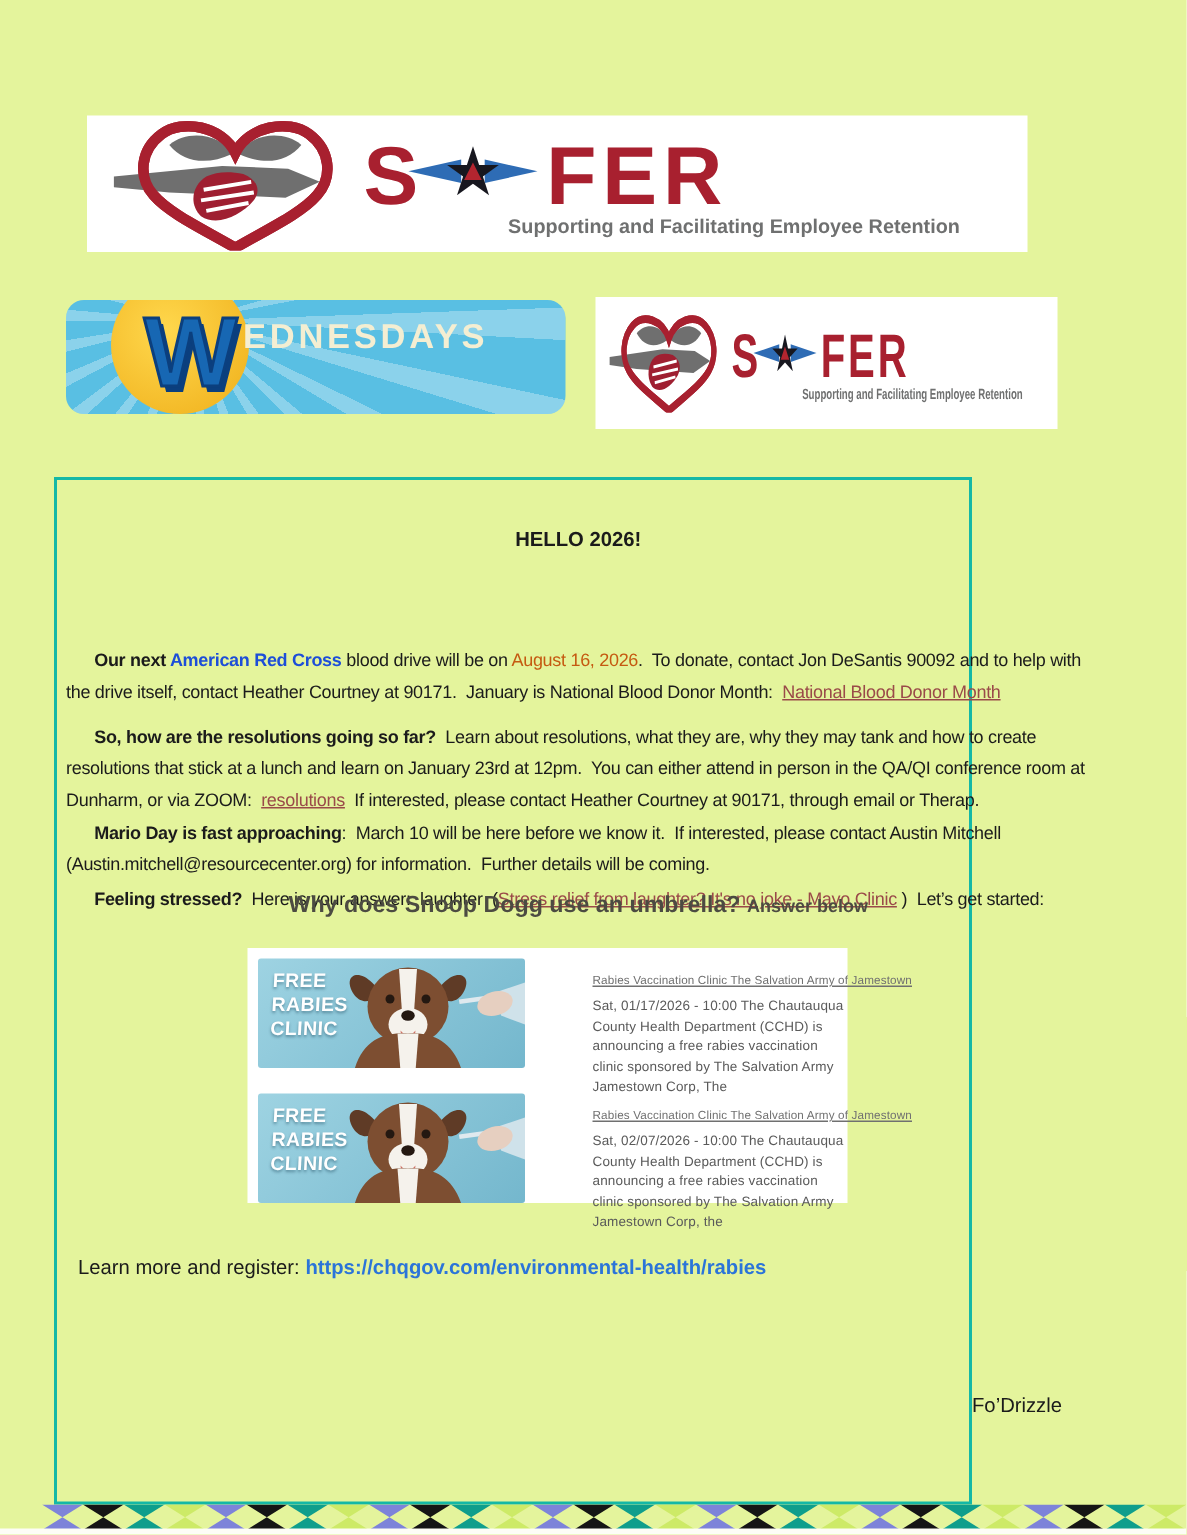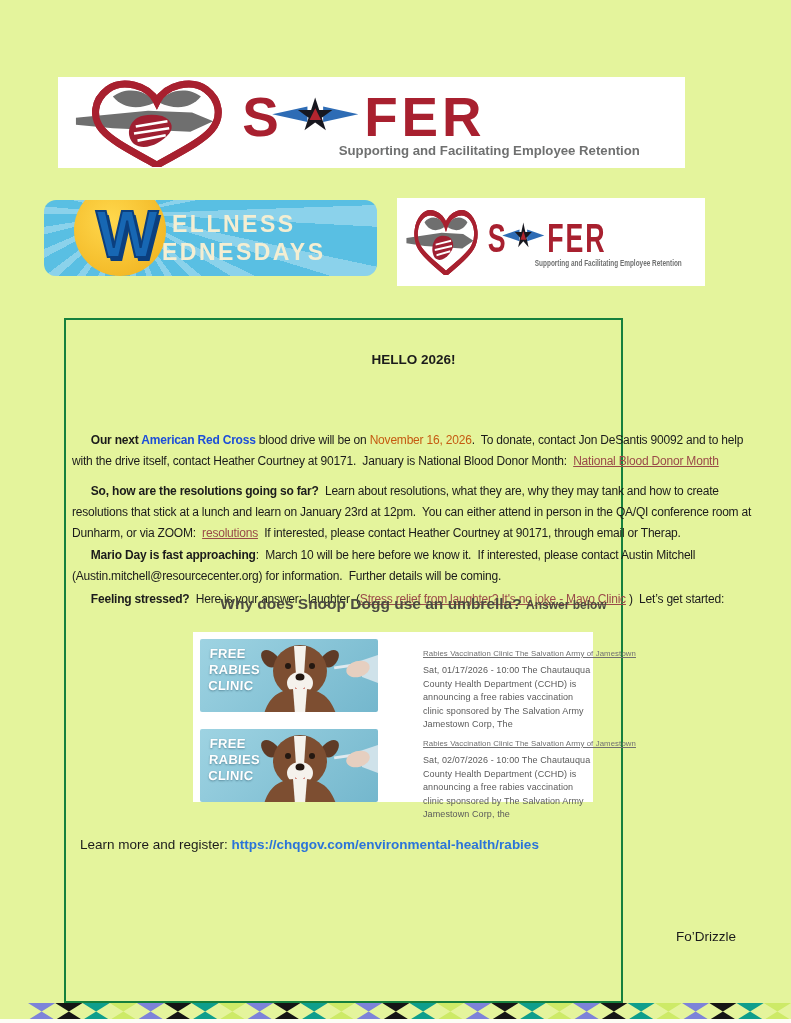--- a/index.html
+++ b/index.html
@@ -28,22 +28,22 @@
   .ww-w{
     position:absolute; left:52px; top:-4px; font-size:66px; font-weight:900;
     color:#1767b3; -webkit-text-stroke:2px #0b3f7e; text-shadow:3px 4px 0 #0b3f7e;
   }
   .ww-lines{position:absolute; left:128px; top:11px; color:#f4eed2; font-weight:800;
     font-size:23px; letter-spacing:2.5px; line-height:1.2;}
   .ww-l2{margin-left:-10px;}
 
   
   .content-box{
-    left:64px; top:318px; width:559px; height:685px;
-    border:2px solid #15803d; box-sizing:border-box;
+    left:36px; top:318px; width:612px; height:685px;
+    border:2px solid #14b8a6; box-sizing:border-box;
   }
   .cb-title{left:0; top:32px; width:695px; text-align:center; font-weight:bold; font-size:13.5px;}
   .cb-date{left:0; top:63px; width:695px; text-align:center; font-weight:bold; font-size:13.5px;}
 
   .para{
     position:absolute; left:6px; width:690px;
     font-size:12px; letter-spacing:-0.2px; line-height:21px; white-space:pre-wrap;
   }
   .p1{top:89px;} .p2{top:140px;} .p3{top:204px;} .p4{top:248px;}
   .bold{font-weight:bold;}
@@ -111,21 +111,20 @@
       </g>
       <text x="302" y="58" font-size="56" font-weight="900" letter-spacing="4" fill="#a8202f">FER</text>
       <text x="430" y="78" font-size="13.5" font-weight="bold" fill="#6f7070" text-anchor="middle">Supporting and Facilitating Employee Retention</text>
     </svg>
   </div>
 
   <div class="abs wellness">
     <div class="sun"></div>
     <div class="ww-w">W</div>
     <div class="ww-lines">
-      <div>ELLNESS</div>
       <div class="ww-l2">EDNESDAYS</div>
     </div>
   </div>
 
   <div class="abs banner-white small-safer">
     <svg width="296" height="66" viewBox="0 0 620 90" preserveAspectRatio="none">
       <g transform="translate(18,0) scale(0.9)">
         <path d="M80,26 C70,6 40,0 24,12 C8,24 6,44 18,58 C30,72 56,84 80,98 C104,84 130,72 142,58 C154,44 152,24 136,12 C120,0 90,6 80,26 Z" fill="#ffffff" stroke="#a8202f" stroke-width="8"></path>
         <path d="M30,20 C44,8 70,12 77,27 C60,35 41,34 30,20 Z" fill="#6f6f6f"></path>
         <path d="M130,20 C116,8 90,12 83,27 C100,35 119,34 130,20 Z" fill="#6f6f6f"></path>
@@ -144,21 +143,21 @@
       <text x="302" y="58" font-size="56" font-weight="900" letter-spacing="4" fill="#a8202f">FER</text>
       <text x="430" y="78" font-size="13.5" font-weight="bold" fill="#6f7070" text-anchor="middle">Supporting and Facilitating Employee Retention</text>
     </svg>
   </div>
 
   <div class="abs content-box">
 
     <div class="abs cb-title">HELLO 2026!</div>
 
     <div class="para p1">
-      <span class="bold">Our next </span><span class="red">American Red Cross</span><span> blood drive will be on </span><span class="orange">November 16, 2026</span><span>.  To donate, contact Jon DeSantis 90092 and to help with the drive itself, contact Heather Courtney at 90171.  January is National Blood Donor Month:  </span><span class="mlink">National Blood Donor Month</span>
+      <span class="bold">Our next </span><span class="red">American Red Cross</span><span> blood drive will be on </span><span class="orange">August 16, 2026</span><span>.  To donate, contact Jon DeSantis 90092 and to help with the drive itself, contact Heather Courtney at 90171.  January is National Blood Donor Month:  </span><span class="mlink">National Blood Donor Month</span>
     </div>
 
     <div class="para p2">
       <span class="bold">So, how are the resolutions going so far?</span><span>  Learn about resolutions, what they are, why they may tank and how to create resolutions that stick at a lunch and learn on January 23rd at 12pm.  You can either attend in person in the QA/QI conference room at Dunharm, or via ZOOM:  </span><span class="mlink">resolutions</span><span>  If interested, please contact Heather Courtney at 90171, through email or Therap.</span>
     </div>
 
     <div class="para p3">
       <span class="bold">Mario Day is fast approaching</span><span>:  March 10 will be here before we know it.  If interested, please contact Austin Mitchell (Austin.mitchell@resourcecenter.org) for information.  Further details will be coming.</span>
     </div>
 

